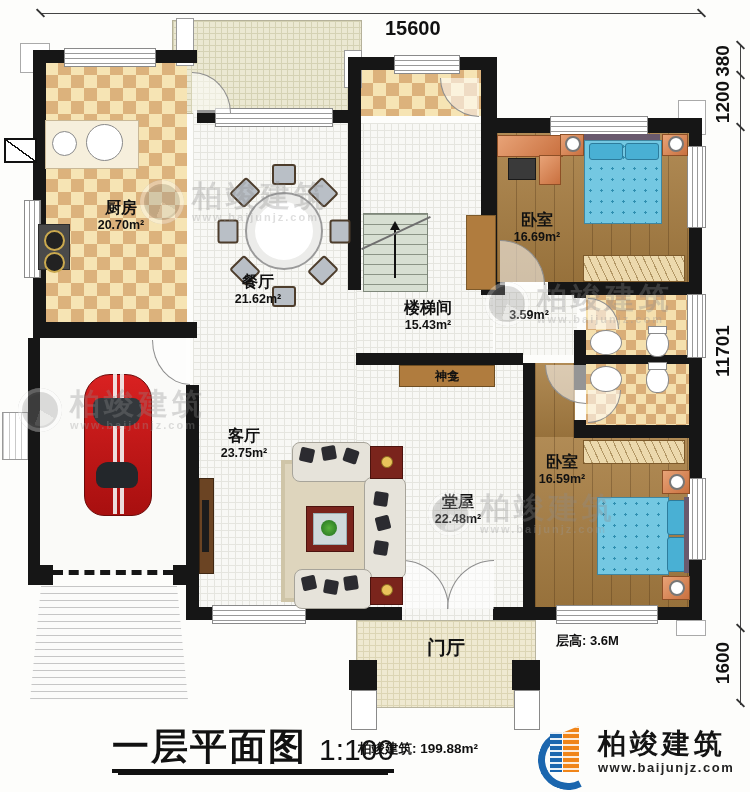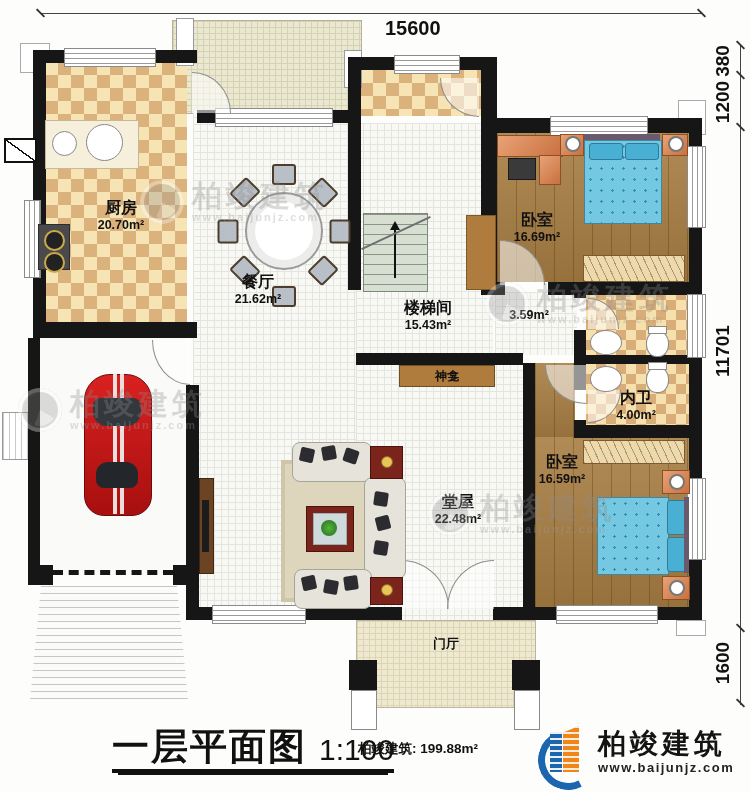--- a/index.html
+++ b/index.html
@@ -231,37 +231,38 @@
     <div class="nm">卧室</div>
     <div class="ar">16.69m²</div>
   </div>
   <div class="abs roomlbl" style="left:384px;top:298px;width:88px;">
     <div class="nm">楼梯间</div>
     <div class="ar">15.43m²</div>
   </div>
   <div class="abs roomlbl" style="left:493px;top:308px;width:72px;">
     <div class="ar">3.59m²</div>
   </div>
-  <div class="abs roomlbl" style="left:601px;top:388px;width:70px;">
-    <div class="nm">内卫</div>
-    <div class="ar">4.00m²</div>
+  <div class="abs roomlbl" style="left:198px;top:426px;width:92px;">
+    <div class="nm">客厅</div>
+    <div class="ar">23.75m²</div>
   </div>
   <div class="abs roomlbl" style="left:412px;top:492px;width:92px;">
     <div class="nm">堂屋</div>
     <div class="ar">22.48m²</div>
   </div>
   <div class="abs roomlbl" style="left:516px;top:452px;width:92px;">
     <div class="nm">卧室</div>
     <div class="ar">16.59m²</div>
   </div>
   <div class="abs roomlbl" style="left:406px;top:636px;width:80px;">
-    <div class="nm" style="font-size:13px;">门厅</div>
+    <div class="nm" style="font-size:19px;">门厅</div>
   </div>
 
   <div class="abs" style="left:556px;top:630px;width:190px;font-size:13px;font-weight:bold;line-height:1.75;z-index:6;">
+    <div>层高: 3.6M</div>
   </div>
 
   <div class="abs dimline" style="left:40px;top:13px;width:662px;height:1px;"></div>
   <div class="abs tick" style="left:35px;top:12px;"></div>
   <div class="abs tick" style="left:696px;top:12px;"></div>
   <div class="abs dimtxt" style="left:385px;top:17px;font-size:20px;">15600</div>
   <div class="abs dimline" style="left:740px;top:45px;width:1px;height:660px;"></div>
   <div class="abs tick" style="left:735px;top:44px;"></div>
   <div class="abs tick" style="left:735px;top:74px;"></div>
   <div class="abs tick" style="left:735px;top:126px;"></div>

